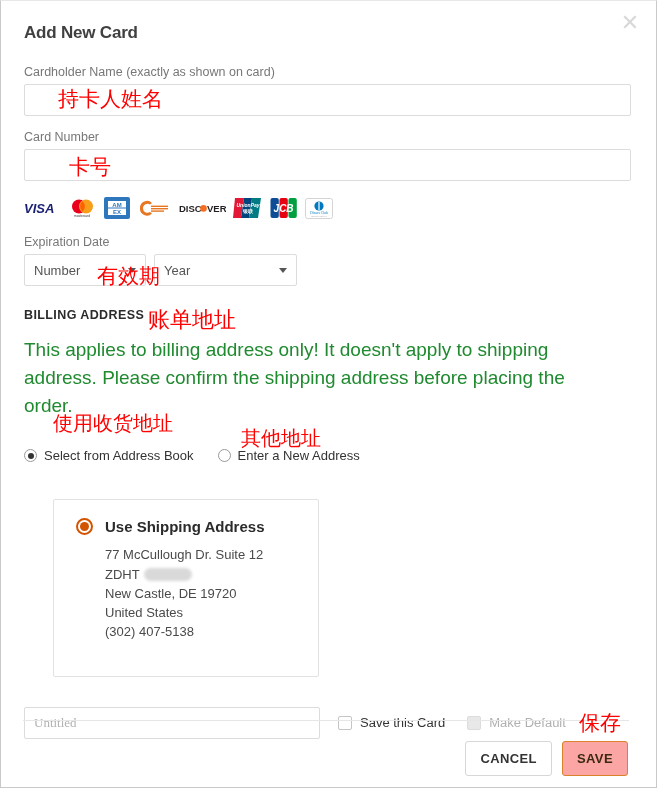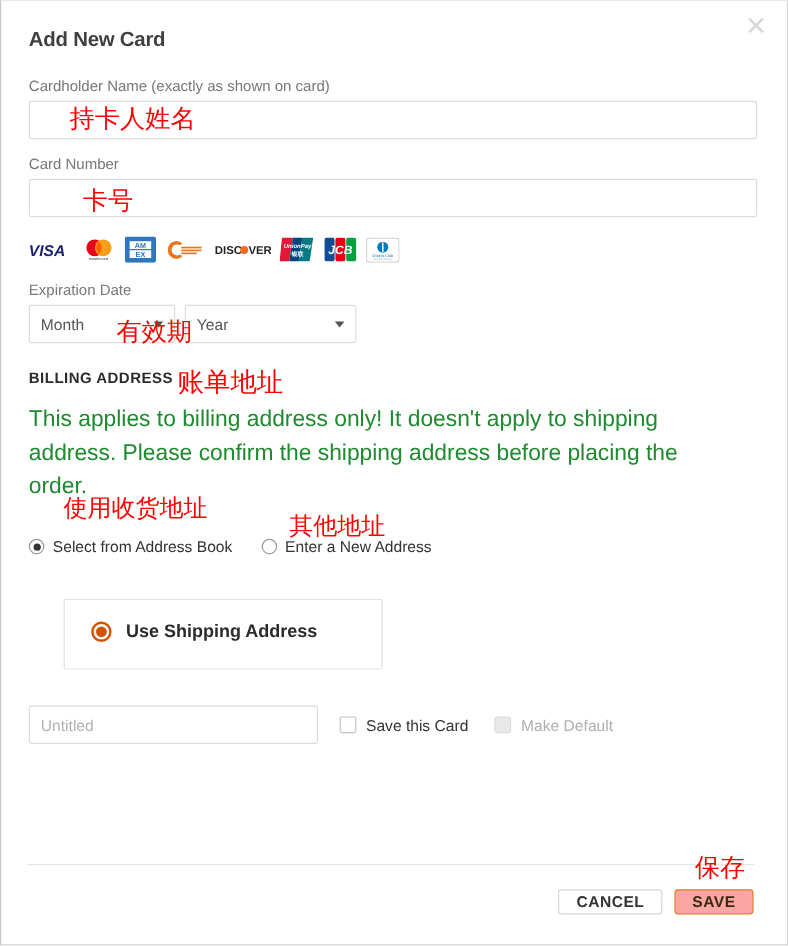--- a/index.html
+++ b/index.html
@@ -165,21 +165,21 @@
     cursor: pointer;
   }
 
   .address-card {
     margin-top: 36px;
     margin-left: 29px;
     width: 266px;
     border: 1px solid #e2e2e2;
     border-radius: 2px;
     background: #fff;
-    padding: 18px 18px 22px 22px;
+    padding: 18px 18px 34px 22px;
   }
   .addr-head { display: flex; align-items: center; }
   .radio-orange {
     width: 17px; height: 17px;
     border-radius: 50%;
     border: 2px solid #d35400;
     background: #fff;
     display: inline-flex;
     align-items: center;
     justify-content: center;
@@ -212,28 +212,28 @@
     border-radius: 7px;
     background: #d9d9d9;
     vertical-align: -2px;
     margin-left: 4px;
     filter: blur(1.6px);
   }
 
   .save-as-block { margin-top: 30px; }
   .save-row { display: flex; align-items: center; }
   .save-input {
-    width: 241px;
+    width: 296px;
     height: 32px;
     border: 1px solid #dcdcdc;
     border-radius: 2px;
     padding: 0 9px;
     font-size: 13px;
     color: #555;
-    font-family: Liberation Sans, sans-serif;
+    font-family: Liberation Serif, serif;
     outline: none;
     background: #fff;
   }
   .save-input::placeholder { color: #b2b2b2; }
   .checkbox {
     width: 14px; height: 14px;
     border: 1px solid #c4c4c4;
     background: #fff;
     border-radius: 2px;
     flex: none;
@@ -258,21 +258,21 @@
     width: 606px; height: 1px;
     background: #e6e6e6;
   }
   .footer {
     position: absolute;
     right: 28px; top: 740px;
     display: flex;
     gap: 10px;
   }
   .btn {
-    height: 21px;
+    height: 35px;
     min-width: 78px;
     padding: 0 14px;
     font-size: 13px;
     font-weight: bold;
     letter-spacing: 0.4px;
     border-radius: 3px;
     cursor: pointer;
     display: flex;
     align-items: center;
     justify-content: center;
@@ -377,21 +377,21 @@
           <text x="14" y="16.4" text-anchor="middle" font-family="Liberation Serif, serif" font-size="3.6" fill="#0079be">Diners Club</text>
           <text x="14" y="19" text-anchor="middle" font-family="Liberation Serif, serif" font-size="2" fill="#888">INTERNATIONAL</text>
         </svg>
       </div>
     </div>
 
     <div class="field-block">
       <div class="field-label">Expiration Date</div>
       <div class="exp-row">
         <div class="select-box select-month">
-          <span>Month</span>
+          <span>Number</span>
           <span class="caret"></span>
         </div>
         <div class="select-box select-year">
           <span>Year</span>
           <span class="caret"></span>
         </div>
       </div>
     </div>
 
     <div class="section-head">BILLING ADDRESS</div>
@@ -402,20 +402,27 @@
       <span class="radio checked"></span>
       <span class="radio-label">Select from Address Book</span>
       <span class="radio"></span>
       <span class="radio-label">Enter a New Address</span>
     </div>
 
     <div class="address-card">
       <div class="addr-head">
         <span class="radio-orange"></span>
         <span class="addr-title">Use Shipping Address</span>
+      </div>
+      <div class="addr-lines">
+        <div class="addr-line">77 McCullough Dr. Suite 12</div>
+        <div class="addr-line"><span>ZDHT</span><span class="redact"></span></div>
+        <div class="addr-line">New Castle, DE 19720</div>
+        <div class="addr-line">United States</div>
+        <div class="addr-line">(302) 407-5138</div>
       </div>
     </div>
 
     <div class="save-as-block">
       <div class="save-row">
         <input class="save-input" type="text" placeholder="Untitled" style="">
         <div class="cb-group" style="margin-left:18px">
           <span class="checkbox"></span>
           <span class="cb-label">Save this Card</span>
         </div>
@@ -433,16 +440,16 @@
   <div class="footer">
     <div class="btn btn-cancel">CANCEL</div>
     <div class="btn btn-save">SAVE</div>
   </div>
 
   <div class="anno" style="left:57px; top:88px; font-size:21px;">持卡人姓名</div>
   <div class="anno" style="left:68px; top:156px; font-size:21px;">卡号</div>
   <div class="anno" style="left:96px; top:265px; font-size:21px;">有效期</div>
   <div class="anno" style="left:147px; top:308px; font-size:22px;">账单地址</div>
   <div class="anno" style="left:52px; top:412px; font-size:20px;">使用收货地址</div>
-  <div class="anno" style="left:240px; top:427px; font-size:20px;">其他地址</div>
+  <div class="anno" style="left:240px; top:427px; font-size:20px;font-family:Liberation Serif, serif;">其他地址</div>
   <div class="anno" style="left:578px; top:712px; font-size:21px;">保存</div>
 
 </div>
 
 </body></html>

